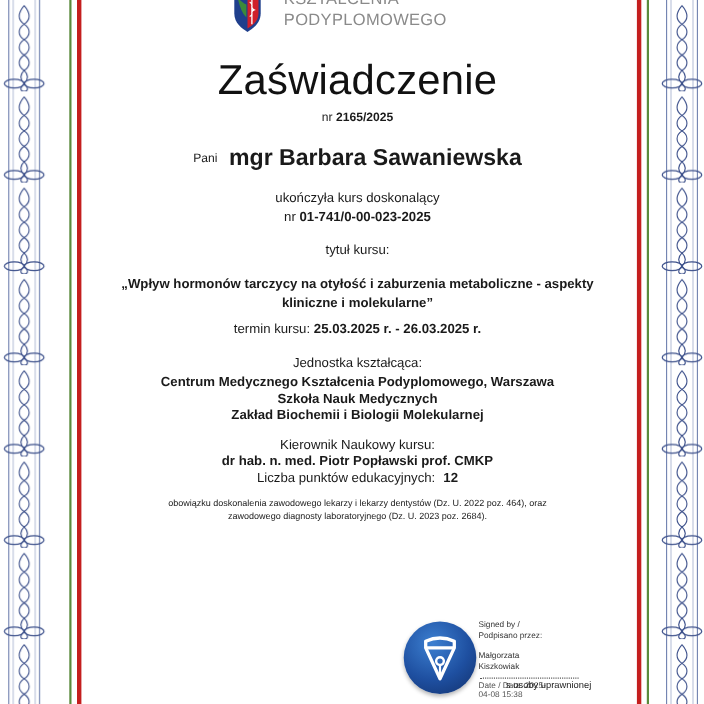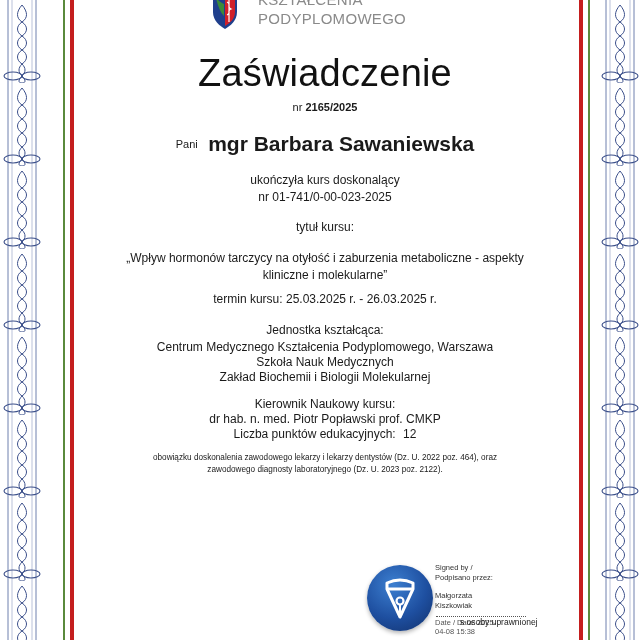--- a/index.html
+++ b/index.html
@@ -15,21 +15,21 @@
   .logo { position:absolute; left:212px; top:-6px; display:flex; align-items:flex-start; }
   .logo-text { margin-left:20px; color:#8a8a8a; font-size:15px; line-height:19px; letter-spacing:0.3px; margin-top:-4px; }
   .center { position:absolute; left:90px; width:470px; text-align:center; }
   .title { top:52px; font-size:38px; font-weight:normal; color:#111; letter-spacing:0.2px; }
   .nr { top:101px; font-size:11px; }
   .nr b { font-weight:bold; }
   .name-row { top:132px; }
   .name-row .pani { font-size:11px; vertical-align:middle; margin-right:6px; }
   .name-row .name { font-size:21px; font-weight:bold; vertical-align:middle; }
   .t12 { font-size:12px; line-height:17px; }
-  .b { font-weight:normal; }
+  .b { font-weight:bold; }
   .small { font-size:8.2px; line-height:11.5px; }
   .sig-icon { position:absolute; left:367px; top:565px; width:66px; height:66px; border-radius:50%; background:radial-gradient(circle at 40% 30%, #3c7fd0 0%, #1e4fa0 55%, #12306a 100%); box-shadow:0 2px 4px rgba(0,0,0,0.3); }
   .sig-text { position:absolute; left:435px; top:563px; font-size:7.5px; line-height:9.5px; color:#333; }
   .sig-dots { position:absolute; left:436px; top:616px; width:90px; border-top:1px dotted #555; }
   .sig-overlay { position:absolute; left:418px; top:617px; font-size:8.5px; color:#222;margin-left:42px; }
   .sig-date { position:absolute; left:435px; top:618px; font-size:7.5px; line-height:9px; color:#555; }
 </style>
 </head>
 <body>
 
@@ -104,21 +104,21 @@
 
 <div class="center t12" style="top:396px;">Kierownik Naukowy kursu:</div>
 <div class="center t12 b" style="top:411px;">dr hab. n. med. Piotr Popławski prof. CMKP</div>
 <div class="center t12" style="top:426px;">
   <span>Liczba punktów edukacyjnych:</span>
   <span class="b" style="margin-left:4px;">12</span>
 </div>
 
 <div class="center small" style="top:452px; left:100px; width:450px;">
   <div>obowiązku doskonalenia zawodowego lekarzy i lekarzy dentystów (Dz. U. 2022 poz. 464), oraz</div>
-  <div>zawodowego diagnosty laboratoryjnego (Dz. U. 2023 poz. 2122).</div>
+  <div>zawodowego diagnosty laboratoryjnego (Dz. U. 2023 poz. 2684).</div>
 </div>
 
 <div class="sig-icon">
   <svg width="66" height="66" viewBox="0 0 66 66">
     <path d="M20 18 Q33 12 46 18 L46 24 L33 52 L20 24 Z" fill="none" stroke="#fff" stroke-width="3" stroke-linejoin="round"></path>
     <line x1="20" y1="24" x2="46" y2="24" stroke="#fff" stroke-width="3"></line>
     <circle cx="33" cy="36" r="3.5" fill="none" stroke="#fff" stroke-width="2.2"></circle>
     <line x1="33" y1="40" x2="33" y2="50" stroke="#fff" stroke-width="2"></line>
   </svg>
 </div>

